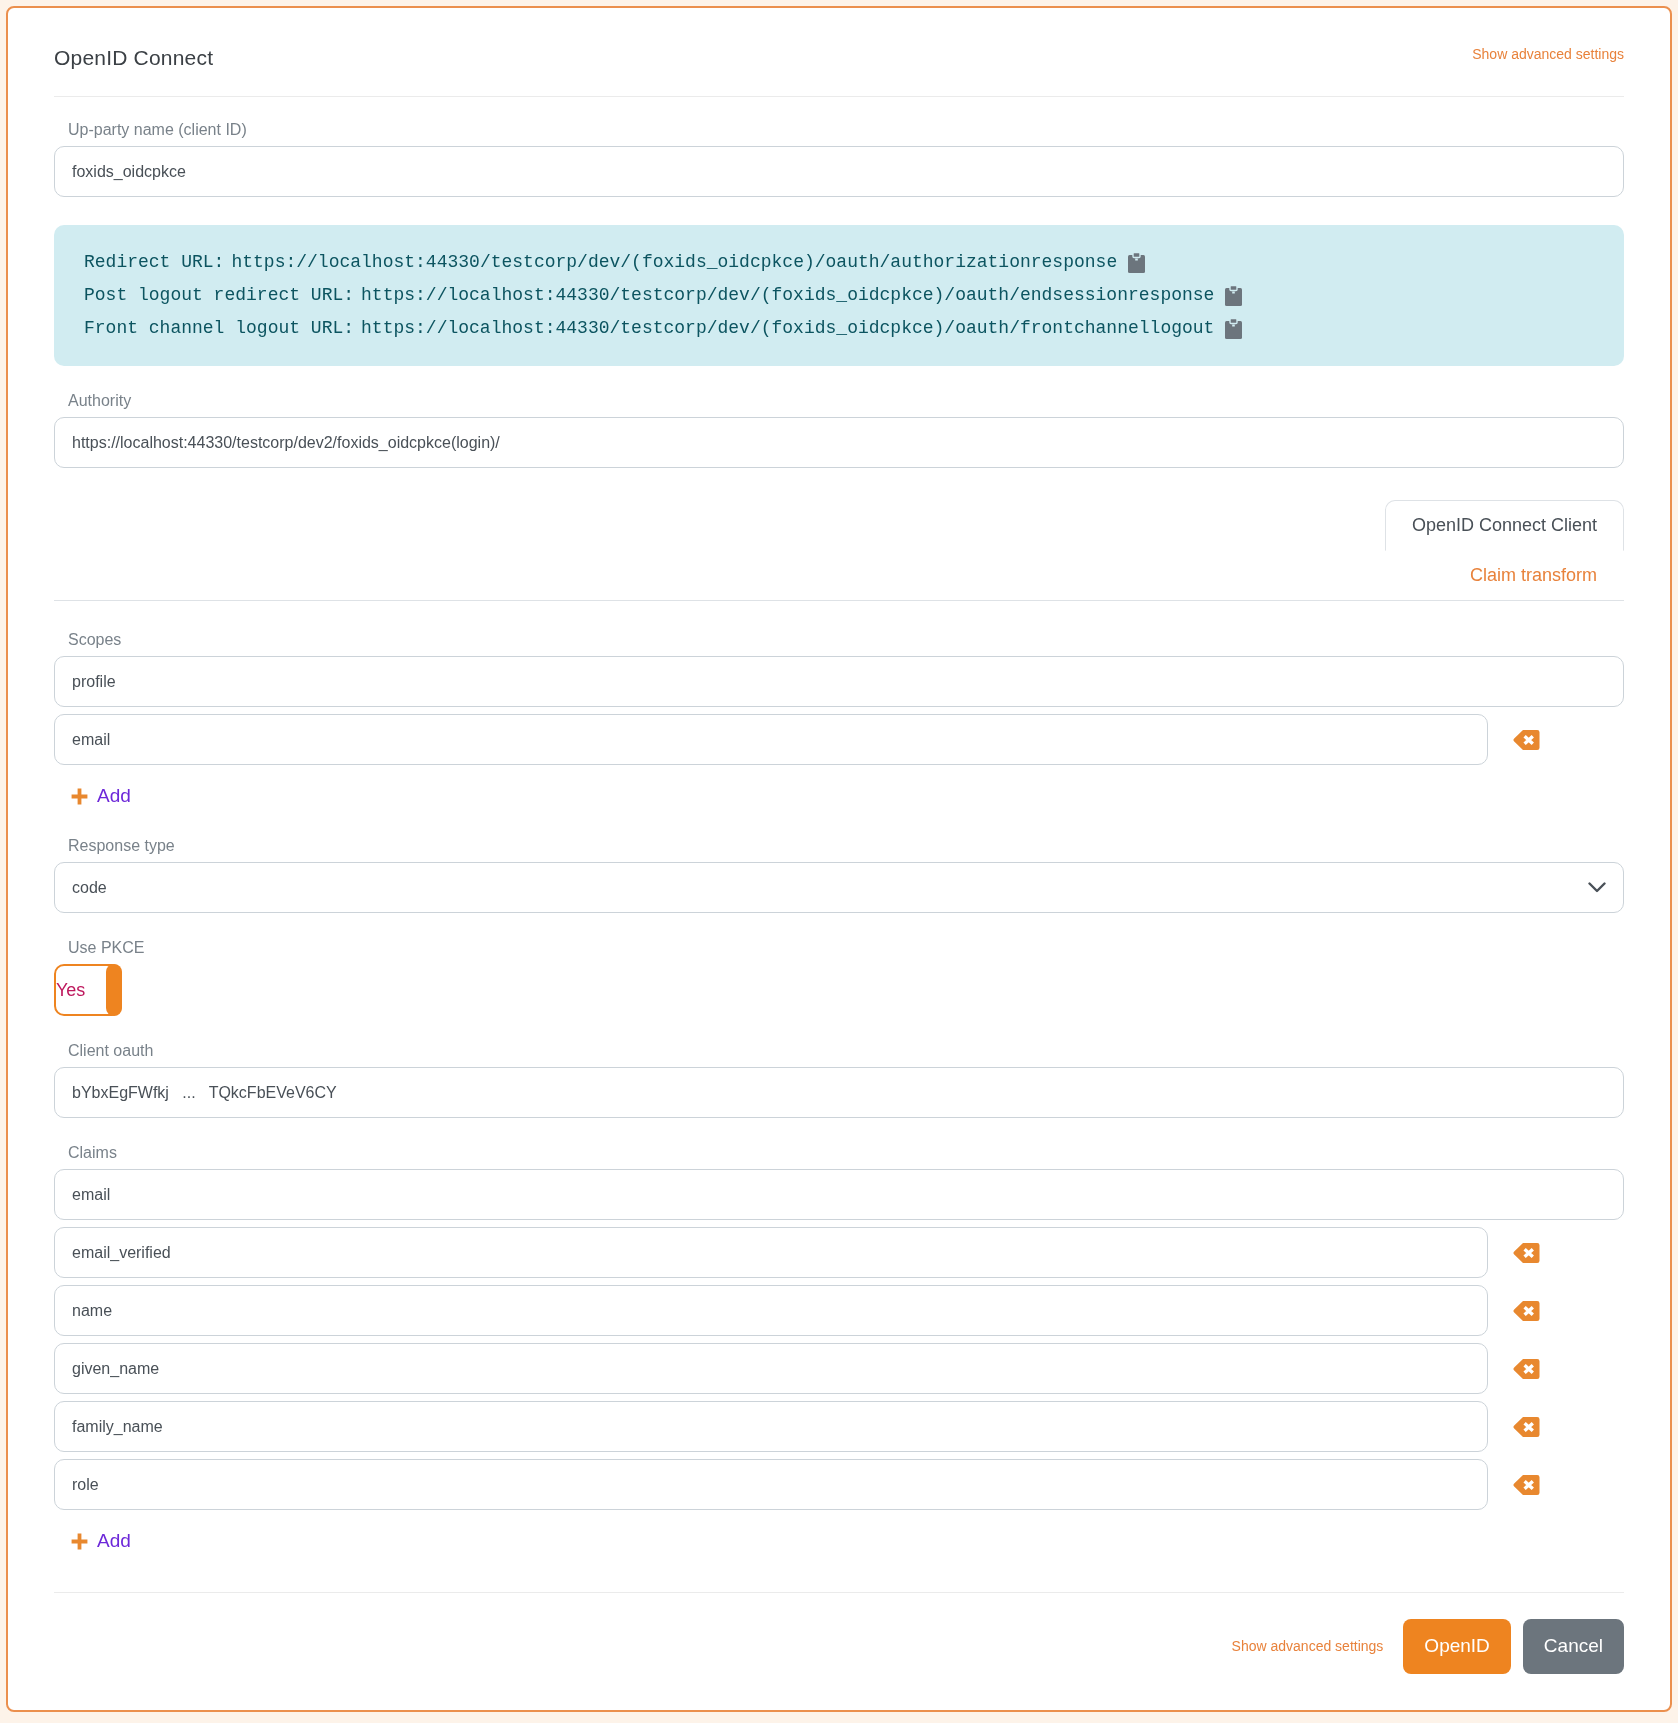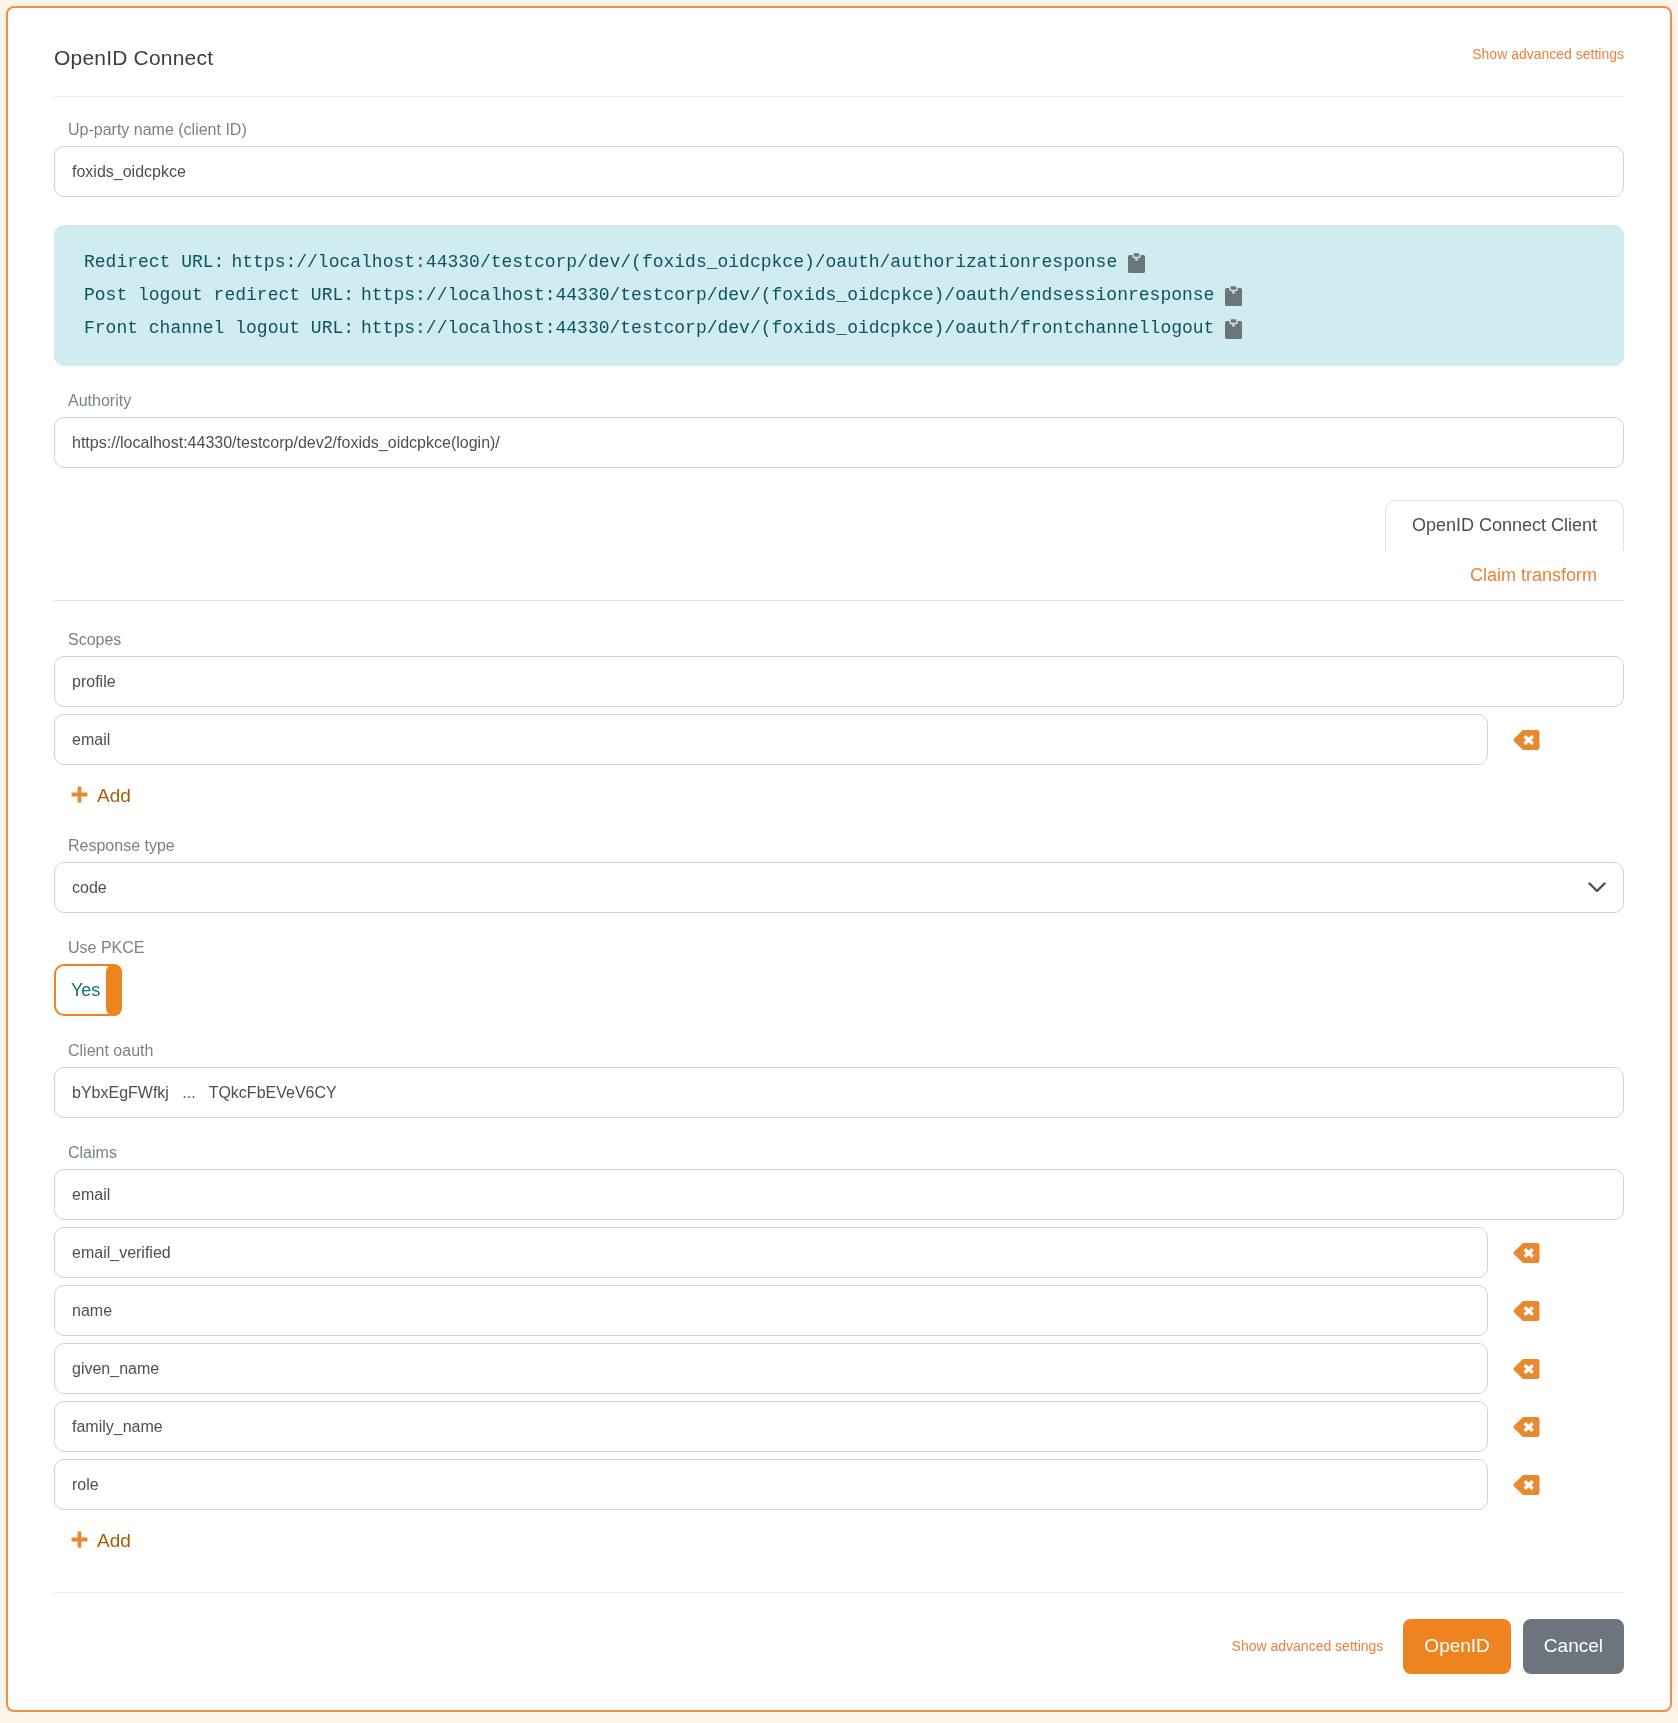--- a/index.html
+++ b/index.html
@@ -57,32 +57,32 @@
 
   
   .list-row { display:flex; align-items:center; margin-top:7px; }
   .list-container > .list-row:first-of-type { margin-top:0; }
   .list-row input { width:calc(100% - 136px); }
   .list-row.first input { width:100%; }
   .delete-btn { background:none; border:none; cursor:pointer; margin-left:25px; padding:0; display:inline-flex; align-items:center; }
 
   .add-btn {
     background:none; border:none; cursor:pointer;
-    display:inline-flex; align-items:flex-start; gap:8px;
-    color:#a16207; font-size:19px; font-family:inherit;
+    display:inline-flex; align-items:center; gap:8px;
+    color:#6d28d9; font-size:19px; font-family:inherit;
     margin:16px 0 0 14px; padding:4px 2px;
   }
 
   
   .toggle {
     position:relative; width:68px; height:52px; margin-top:2px;
     border:2px solid #ee8420; border-radius:10px; background:#fff;
     display:flex; align-items:center; cursor:pointer;
   }
-  .toggle-text { font-size:18px; color:#0f766e; padding-left:15px; }
+  .toggle-text { font-size:18px; color:#be185d; }
   .toggle-knob {
     position:absolute; top:-2px; bottom:-2px; right:-2px; width:16px;
     background:#ee8420; border-radius:9px;
   }
 
   
   .footer { display:flex; justify-content:flex-end; align-items:center; margin-top:26px; gap:12px; }
   .footer .link { margin-right:8px; }
   .btn {
     border:none; border-radius:8px; cursor:pointer;

